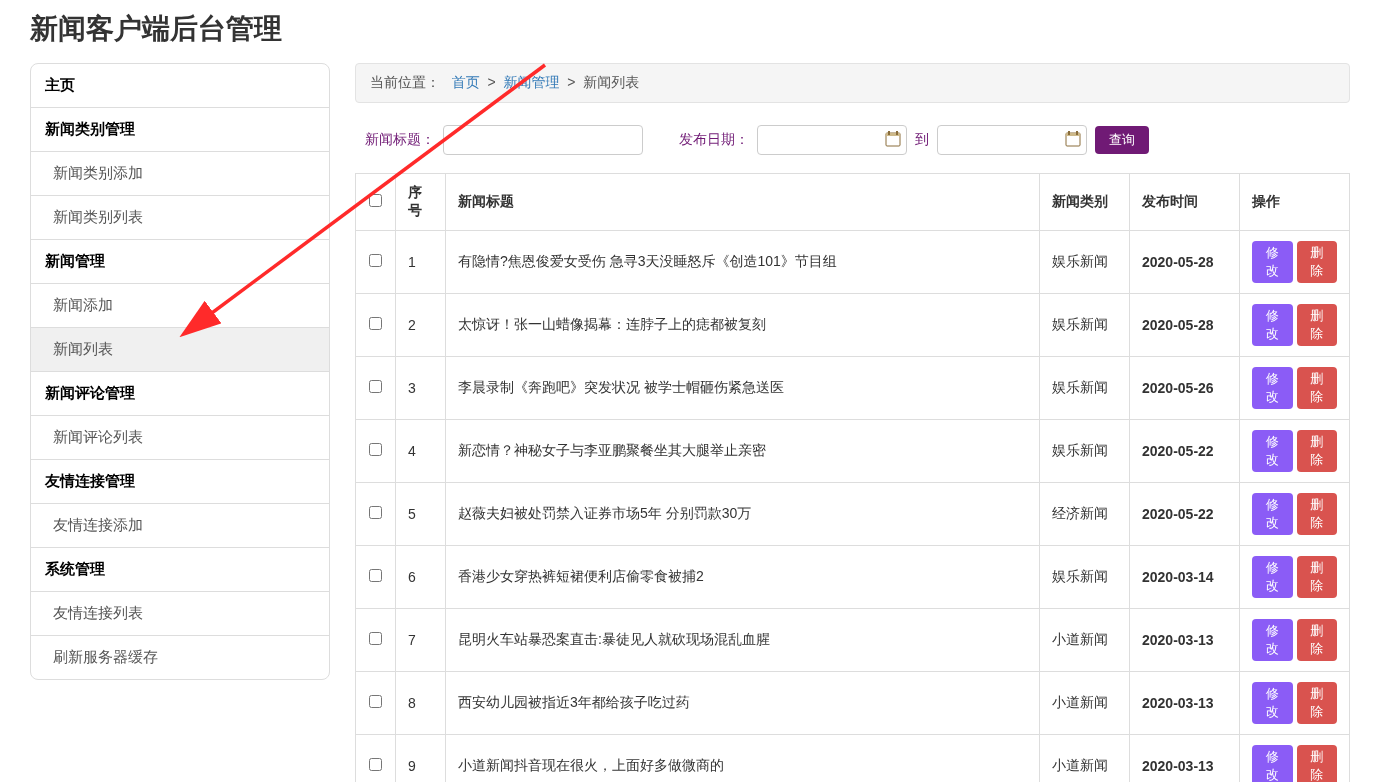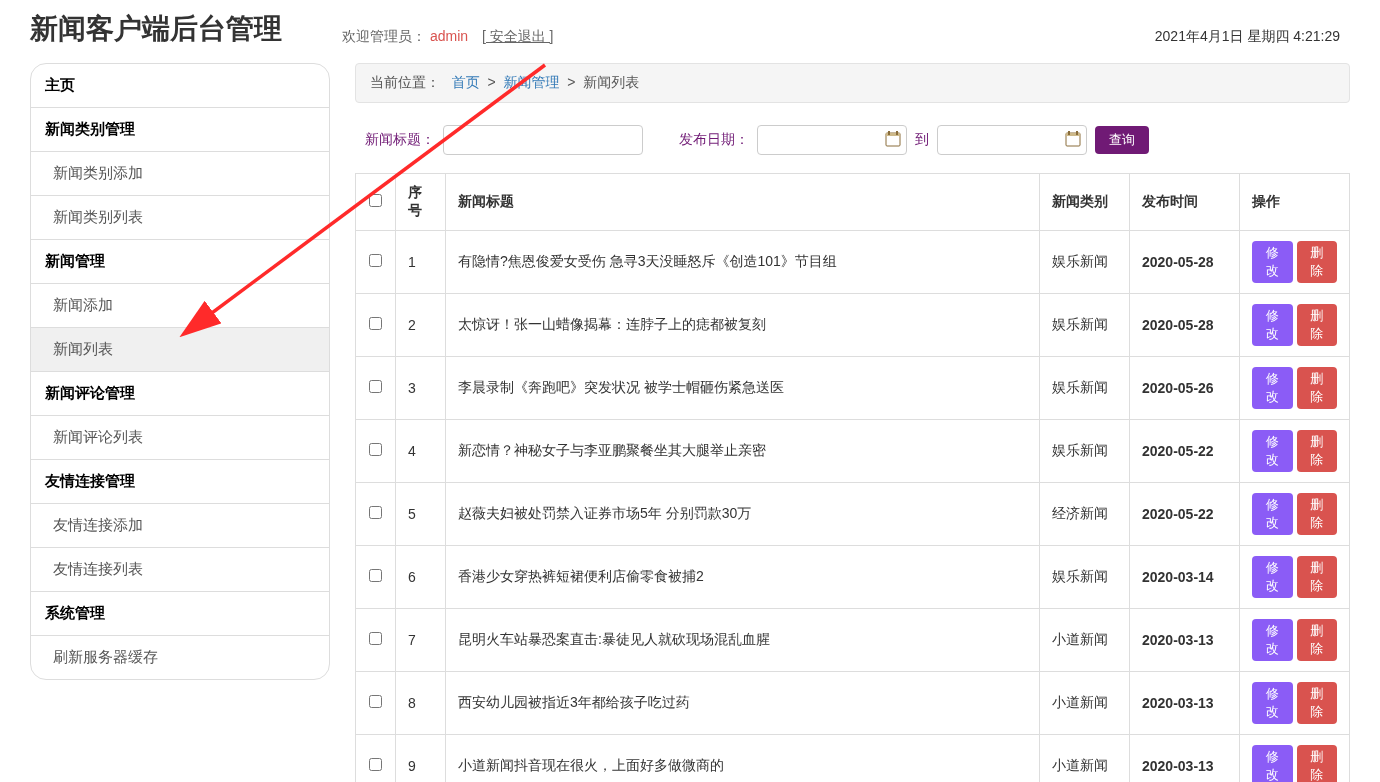--- a/index.html
+++ b/index.html
@@ -6,21 +6,21 @@
     body { font-family: "Microsoft YaHei", Arial, sans-serif; font-size: 14px; color: #333; background: #fff; }
     .container { width: 1380px; position: relative; }
     .header { display: flex; align-items: flex-start; padding: 10px 30px 0 30px; }
     .app-title { font-size: 28px; font-weight: bold; color: #333; white-space: nowrap; }
     .header-right { flex: 1; display: flex; justify-content: space-between; align-items: center; margin-left: 60px; margin-top: 18px; }
     .welcome { color: #666; }
     .welcome .admin { color: #d9534f; }
     .welcome .logout { color: #666; margin-left: 10px; }
     .datetime { color: #333; margin-right: 10px; }
     .main { display: flex; padding: 15px 30px 0 30px; gap: 25px; }
-    .sidebar { width: 300px; border: 1px solid #ddd; border-radius: 16px; align-self: flex-start; }
+    .sidebar { width: 300px; border: 1px solid #ddd; border-radius: 8px; align-self: flex-start; }
     .sidebar-item { padding: 12px 14px; border-bottom: 1px solid #ddd; cursor: pointer; font-size: 15px; }
     .sidebar-item:last-child { border-bottom: none; }
     .sidebar-item.section { font-weight: bold; color: #000; }
     .sidebar-item.sub { padding-left: 22px; color: #555; }
     .sidebar-item.active { background: #f0f0f0; }
     .content { flex: 1; }
     .breadcrumb-bar { background: #f5f5f5; border: 1px solid #e3e3e3; border-radius: 4px; padding: 10px 14px; color: #555; }
     .breadcrumb-bar a { color: #337ab7; text-decoration: none; }
     .filter-bar { padding: 22px 10px 18px 10px; display: flex; align-items: center; gap: 8px; }
     .filter-label { color: #701a75; }
@@ -44,45 +44,37 @@
     .btn-group { display: flex; gap: 4px; }
     .arrow-overlay { position: absolute; left: 165px; top: 55px; pointer-events: none; z-index: 10; }
   </style>
 </head>
 <body>
 
 <div class="container">
 
   <div class="header">
     <div class="app-title">新闻客户端后台管理</div>
-    <div class="header-right">
-      <div class="welcome">
-        <span>欢迎管理员：</span>
-        <span class="admin">admin</span>
-        <a href="#" class="logout">[ 安全退出 ]</a>
-      </div>
-      <div class="datetime">2021年4月1日 星期四 4:21:29</div>
-    </div>
   </div>
 
   <div class="main">
     <div class="sidebar" id="sidebar">
         <div class="sidebar-item section">主页</div>
         <div class="sidebar-item section">新闻类别管理</div>
         <div class="sidebar-item sub">新闻类别添加</div>
         <div class="sidebar-item sub">新闻类别列表</div>
         <div class="sidebar-item section">新闻管理</div>
         <div class="sidebar-item sub">新闻添加</div>
         <div class="sidebar-item sub active">新闻列表</div>
         <div class="sidebar-item section">新闻评论管理</div>
         <div class="sidebar-item sub">新闻评论列表</div>
         <div class="sidebar-item section">友情连接管理</div>
         <div class="sidebar-item sub">友情连接添加</div>
+        <div class="sidebar-item section">系统管理</div>
         <div class="sidebar-item sub">友情连接列表</div>
-        <div class="sidebar-item section">系统管理</div>
         <div class="sidebar-item sub">刷新服务器缓存</div>
       </div>
 
     <div class="content">
       <div class="breadcrumb-bar">
         <span>当前位置：</span>
         &nbsp;
         <a href="#">首页</a>
         &nbsp;<span>&gt;</span>&nbsp;
         <a href="#">新闻管理</a>

